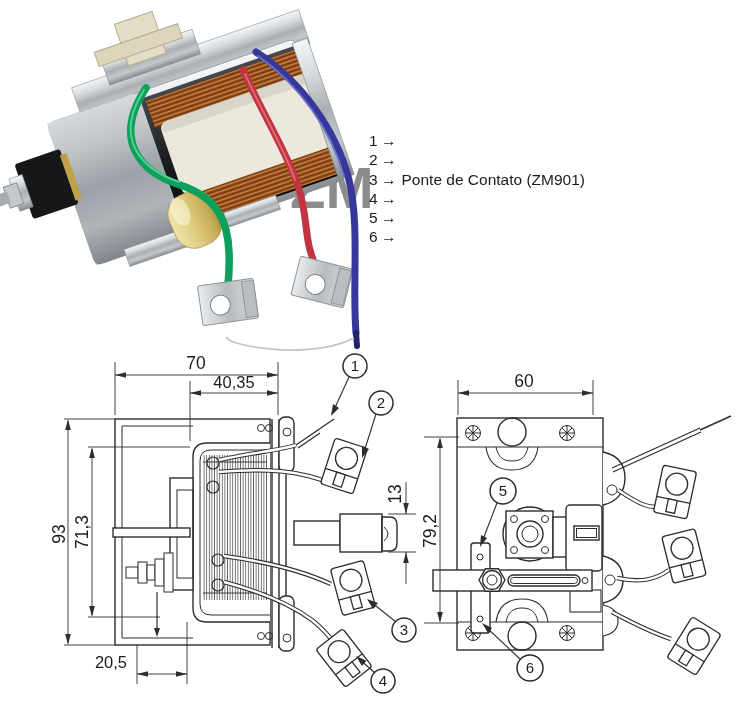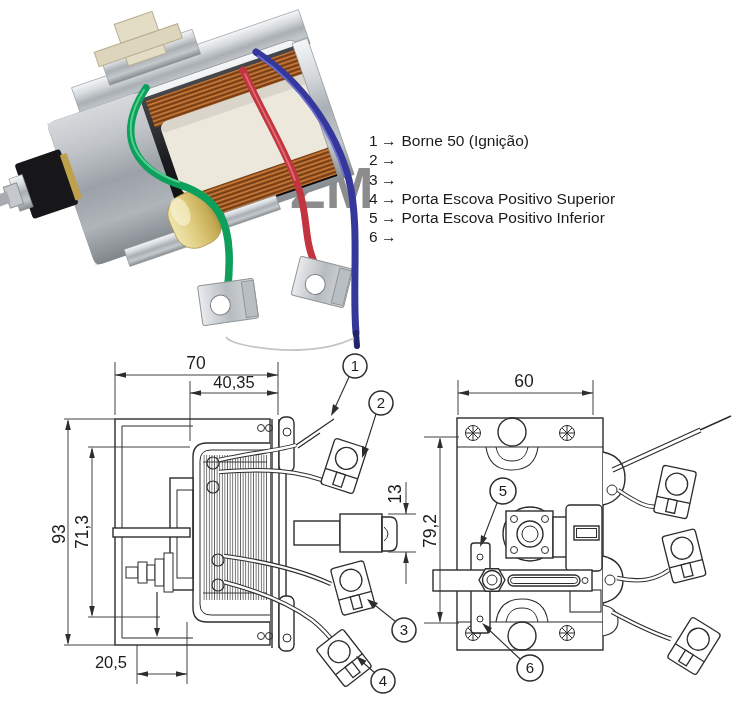--- a/index.html
+++ b/index.html
@@ -334,39 +334,37 @@
       <polygon points="482,623 488,633 492,628" fill="#2d2d2d"></polygon>
       <circle cx="530" cy="668" r="13" fill="#ffffff" stroke="#2d2d2d" stroke-width="1.5"></circle>
       <text class="co-t" x="530" y="673" text-anchor="middle">6</text>
     </g>
   </svg>
 
   <div class="legend">
     <div class="legend-row">
       <span class="legend-num">1</span>
       <span class="legend-arr">→</span>
-      <span>Borne 50 (Ignição)</span>
     </div>
     <div class="legend-row">
       <span class="legend-num">2</span>
       <span class="legend-arr">→</span>
     </div>
     <div class="legend-row">
       <span class="legend-num">3</span>
       <span class="legend-arr">→</span>
+      <span>Ponte de Contato (ZM901)</span>
     </div>
     <div class="legend-row">
       <span class="legend-num">4</span>
       <span class="legend-arr">→</span>
-      <span>Porta Escova Positivo Superior</span>
     </div>
     <div class="legend-row">
       <span class="legend-num">5</span>
       <span class="legend-arr">→</span>
-      <span>Porta Escova Positivo Inferior</span>
     </div>
     <div class="legend-row">
       <span class="legend-num">6</span>
       <span class="legend-arr">→</span>
     </div>
   </div>
 
 </div>
 
 </body></html>

